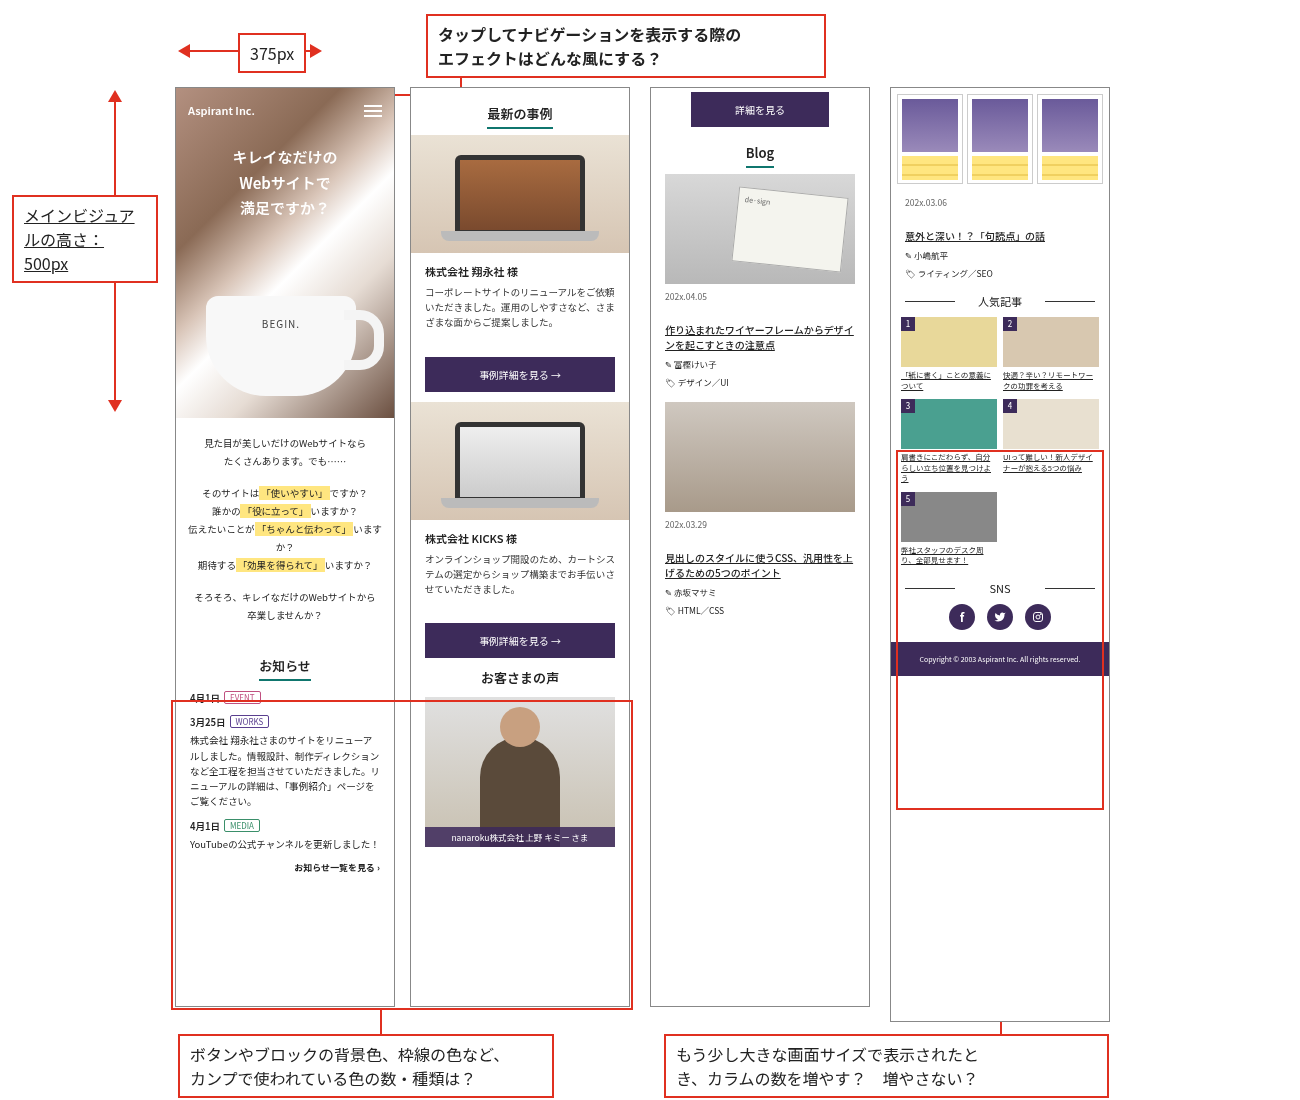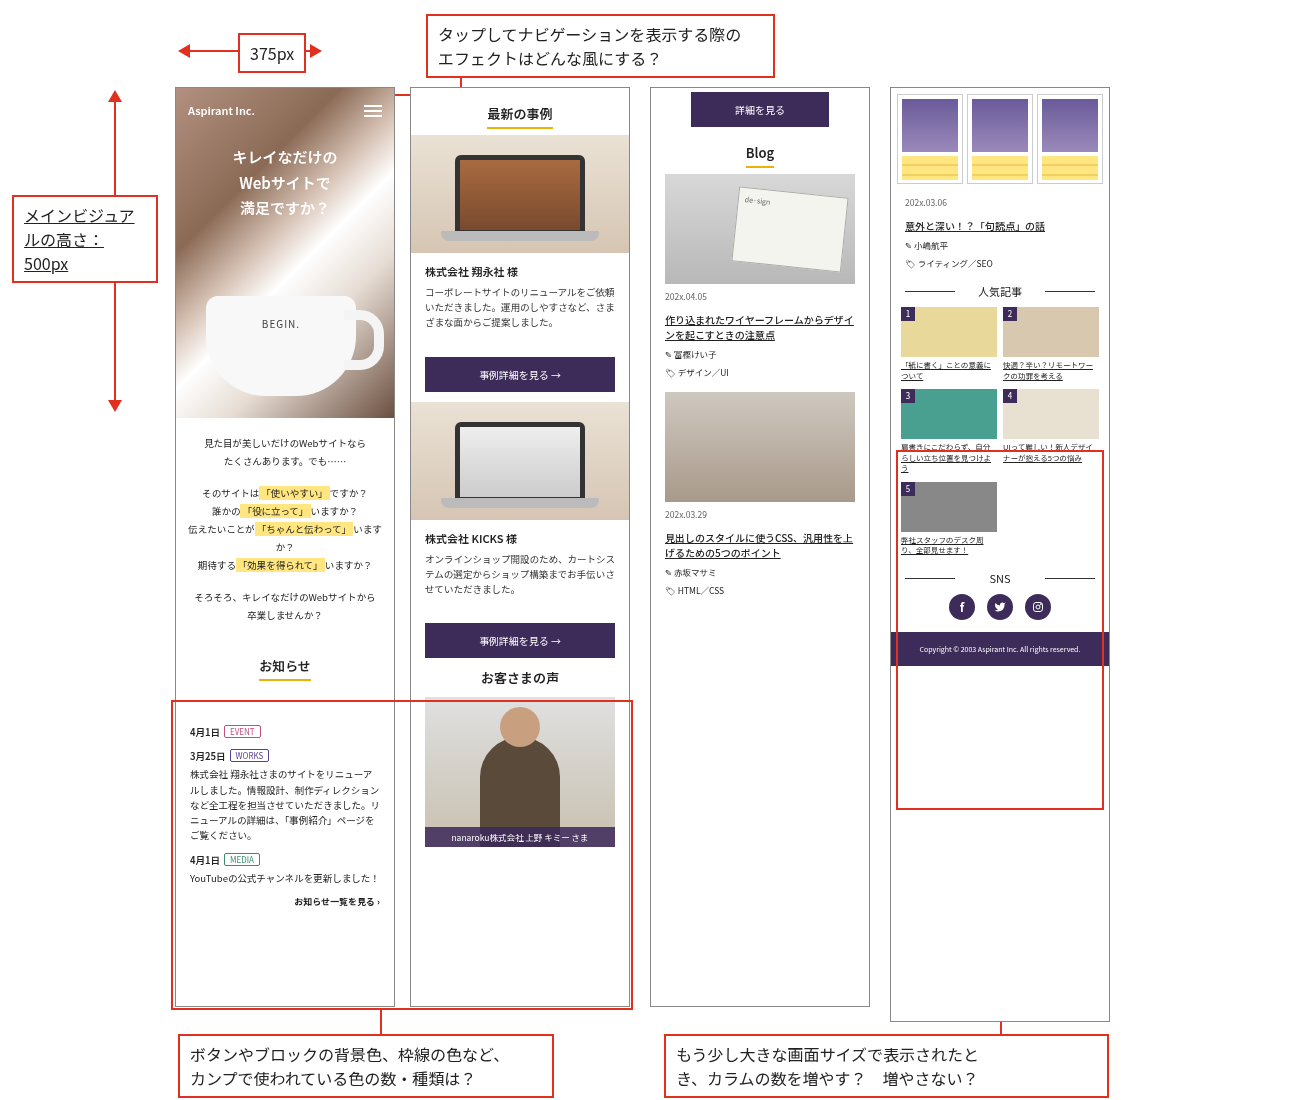--- a/index.html
+++ b/index.html
@@ -31,27 +31,27 @@
 .hero .burger span { display: block; height: 2px; background: #fff; margin: 3px 0; }
 .hero .headline { text-align: center; margin-top: 26px; font-size: 15px; font-weight: 600; line-height: 1.7; }
 .cup { position: absolute; left: 30px; bottom: 22px; width: 150px; height: 100px; background: #f8f8f8; border-radius: 12px 12px 60px 60px; }
 .cup::after { content: ""; position: absolute; right: -28px; top: 14px; width: 30px; height: 40px; border: 10px solid #f4f4f4; border-left: none; border-radius: 0 24px 24px 0; }
 .cup .label { position: absolute; top: 20px; width: 100%; text-align: center; font-size: 10px; letter-spacing: 1px; color: #444; }
 
 .intro { padding: 16px 12px; font-size: 9.5px; text-align: center; line-height: 1.9; }
 .intro .hl { background: #ffe680; padding: 0 2px; }
 
 .sec-h { text-align: center; font-size: 13px; font-weight: 600; margin: 16px 0 6px; }
-.sec-h .ul { display: inline-block; border-bottom: 2px solid #eab308; padding-bottom: 4px; }
+.sec-h .ul { display: inline-block; border-bottom: 2px solid #0f766e; padding-bottom: 4px; }
 
 .news { padding: 0 14px 14px; font-size: 9.5px; }
 .news-item { margin-top: 10px; }
 .news-date { font-weight: 600; display: inline-block; margin-right: 4px; }
 .news-badge { display: inline-block; border: 1px solid; padding: 0 5px; font-size: 8px; border-radius: 2px; vertical-align: 1px; }
-.b-event { color: #c05080; border-color: #c05080; margin-top: 34px; }
+.b-event { color: #c05080; border-color: #c05080; }
 .b-works { color: #5a3f8f; border-color: #5a3f8f; }
 .b-media { color: #3a8f6a; border-color: #3a8f6a; }
 .news-body { margin-top: 4px; line-height: 1.6; }
 .news-more { text-align: right; margin-top: 8px; font-size: 9px; font-weight: bold; }
 
 
 .case-img { width: 100%; height: 118px; background: linear-gradient(#eae2d5,#d6c5b3); display: flex; align-items: center; justify-content: center; }
 .laptop { width: 130px; height: 78px; background: #333; border-radius: 6px 6px 2px 2px; position: relative; }
 .laptop::after { content:""; position:absolute; bottom:-8px; left:-14px; width:158px; height:10px; background:#bbb; border-radius:0 0 8px 8px; }
 .laptop .screen { position:absolute; inset:5px 5px 3px 5px; background: linear-gradient(#a86b40,#7a4a2e); }
@@ -63,21 +63,21 @@
 .voice-img .cap { position: absolute; bottom: 0; left: 0; right: 0; background: rgba(60,40,90,.85); color: #fff; font-size: 8.5px; padding: 4px 6px; text-align: center; }
 .person { position:absolute; bottom:0; left:50%; transform:translateX(-50%); width:80px; height:110px; background:#5a4a3a; border-radius:40px 40px 0 0; }
 .person::before{content:"";position:absolute;top:-30px;left:20px;width:40px;height:40px;background:#c8a080;border-radius:50%;}
 
 
 .testimonial { padding: 14px 16px; font-size: 9px; line-height: 1.7; }
 .blog-item { padding: 0 14px 14px; }
 .blog-img { height: 110px; background: linear-gradient(#d8d8d8,#b8b8b8); position:relative; }
 .notebook { position:absolute; right:10px; top:18px; width:110px; height:75px; background:#f4f4ee; border:1px solid #aaa; transform:rotate(6deg); padding:6px; font-size:7px; color:#666; }
 .blog-date { font-size: 8.5px; color: #666; margin-top: 6px; }
-.blog-title { font-size: 10px; font-weight: 500; text-decoration: underline; margin-top: 10px; line-height: 1.5; }
+.blog-title { font-size: 10px; font-weight: 500; text-decoration: underline; margin-top: 20px; line-height: 1.5; }
 .meta { margin-top: 6px; font-size: 8.5px; }
 .meta span::before { content:"✎ "; }
 .meta .tag::before { content:"🏷 "; }
 
 
 .cards3 { display:flex; gap:4px; padding:6px; }
 .card { flex:1; height:90px; background:#fff; border:1px solid #ccc; }
 .card .inner { height:60%; background:linear-gradient(#6a5a9a,#9a8aba); margin:4px; }
 .wf { height:60px; background:repeating-linear-gradient(#ffe680,#ffe680 8px,#f0d060 8px,#f0d060 10px); margin:4px; }
 .pop-h { text-align:center; font-size:11px; margin:14px 0 8px; position:relative; }
@@ -93,21 +93,21 @@
 .sns-i { width:26px; height:26px; border-radius:50%; background:#3d2b5a; color:#fff; display:flex; align-items:center; justify-content:center; font-size:12px; font-weight:bold; }
 .footer { background:#3d2b5a; color:#fff; text-align:center; font-size:7px; padding:12px; margin-top:12px; }
 
 .red-box { position:absolute; border:2px solid #e03020; z-index:15; pointer-events:none; }
 </style>
 </head>
 <body>
 
 <div class="red-arrow-lr" style="left:180px;top:50px;width:140px;"></div>
 <div class="anno" style="left:238px;top:33px;">375px</div>
-<div class="anno" style="left:426px;top:14px;width:349px;white-space:pre-line;">タップしてナビゲーションを表示する際の
+<div class="anno" style="left:426px;top:14px;width:400px;white-space:pre-line;font-weight:bold;">タップしてナビゲーションを表示する際の
 エフェクトはどんな風にする？</div>
 <div class="arrow-line" style="left:460px;top:64px;width:2px;height:32px;"></div>
 <div class="arrow-line" style="left:388px;top:94px;width:72px;height:2px;"></div>
 
 <div class="red-arrow-ud" style="left:114px;top:92px;height:318px;"></div>
 <div class="anno" style="left:12px;top:195px;width:146px;text-decoration:underline;">メインビジュアルの高さ：500px</div>
 
 <div class="anno" style="left:178px;top:1034px;width:376px;white-space:pre-line;">ボタンやブロックの背景色、枠線の色など、
 カンプで使われている色の数・種類は？</div>
 <div class="anno" style="left:664px;top:1034px;width:445px;white-space:pre-line;">もう少し大きな画面サイズで表示されたと

